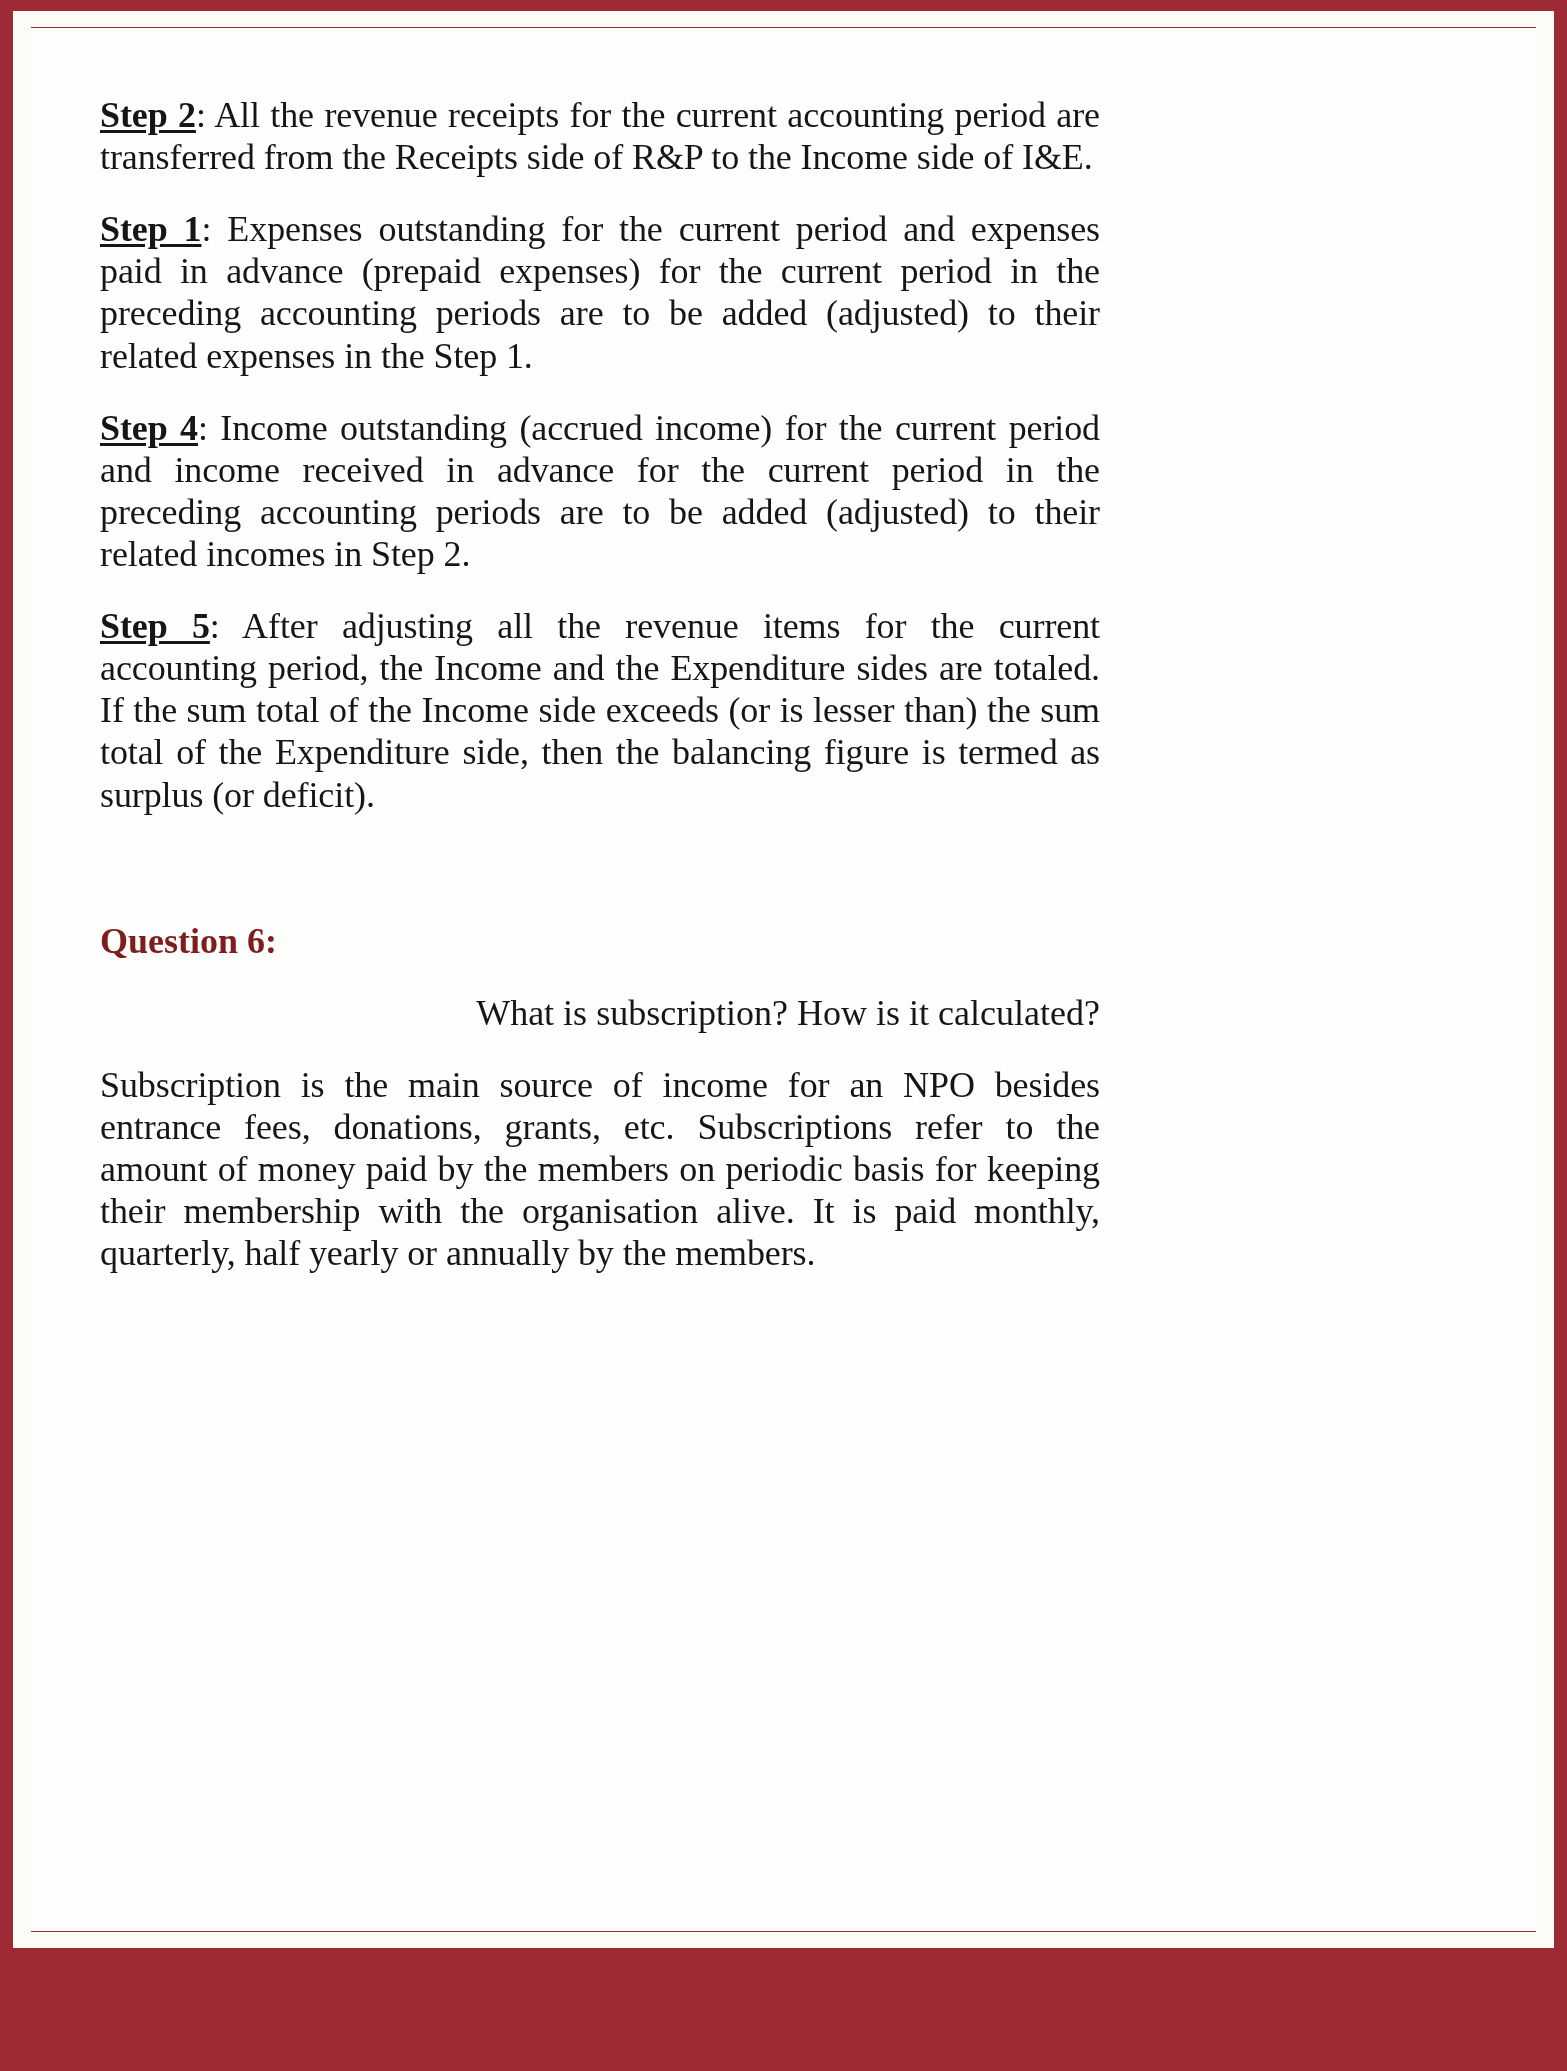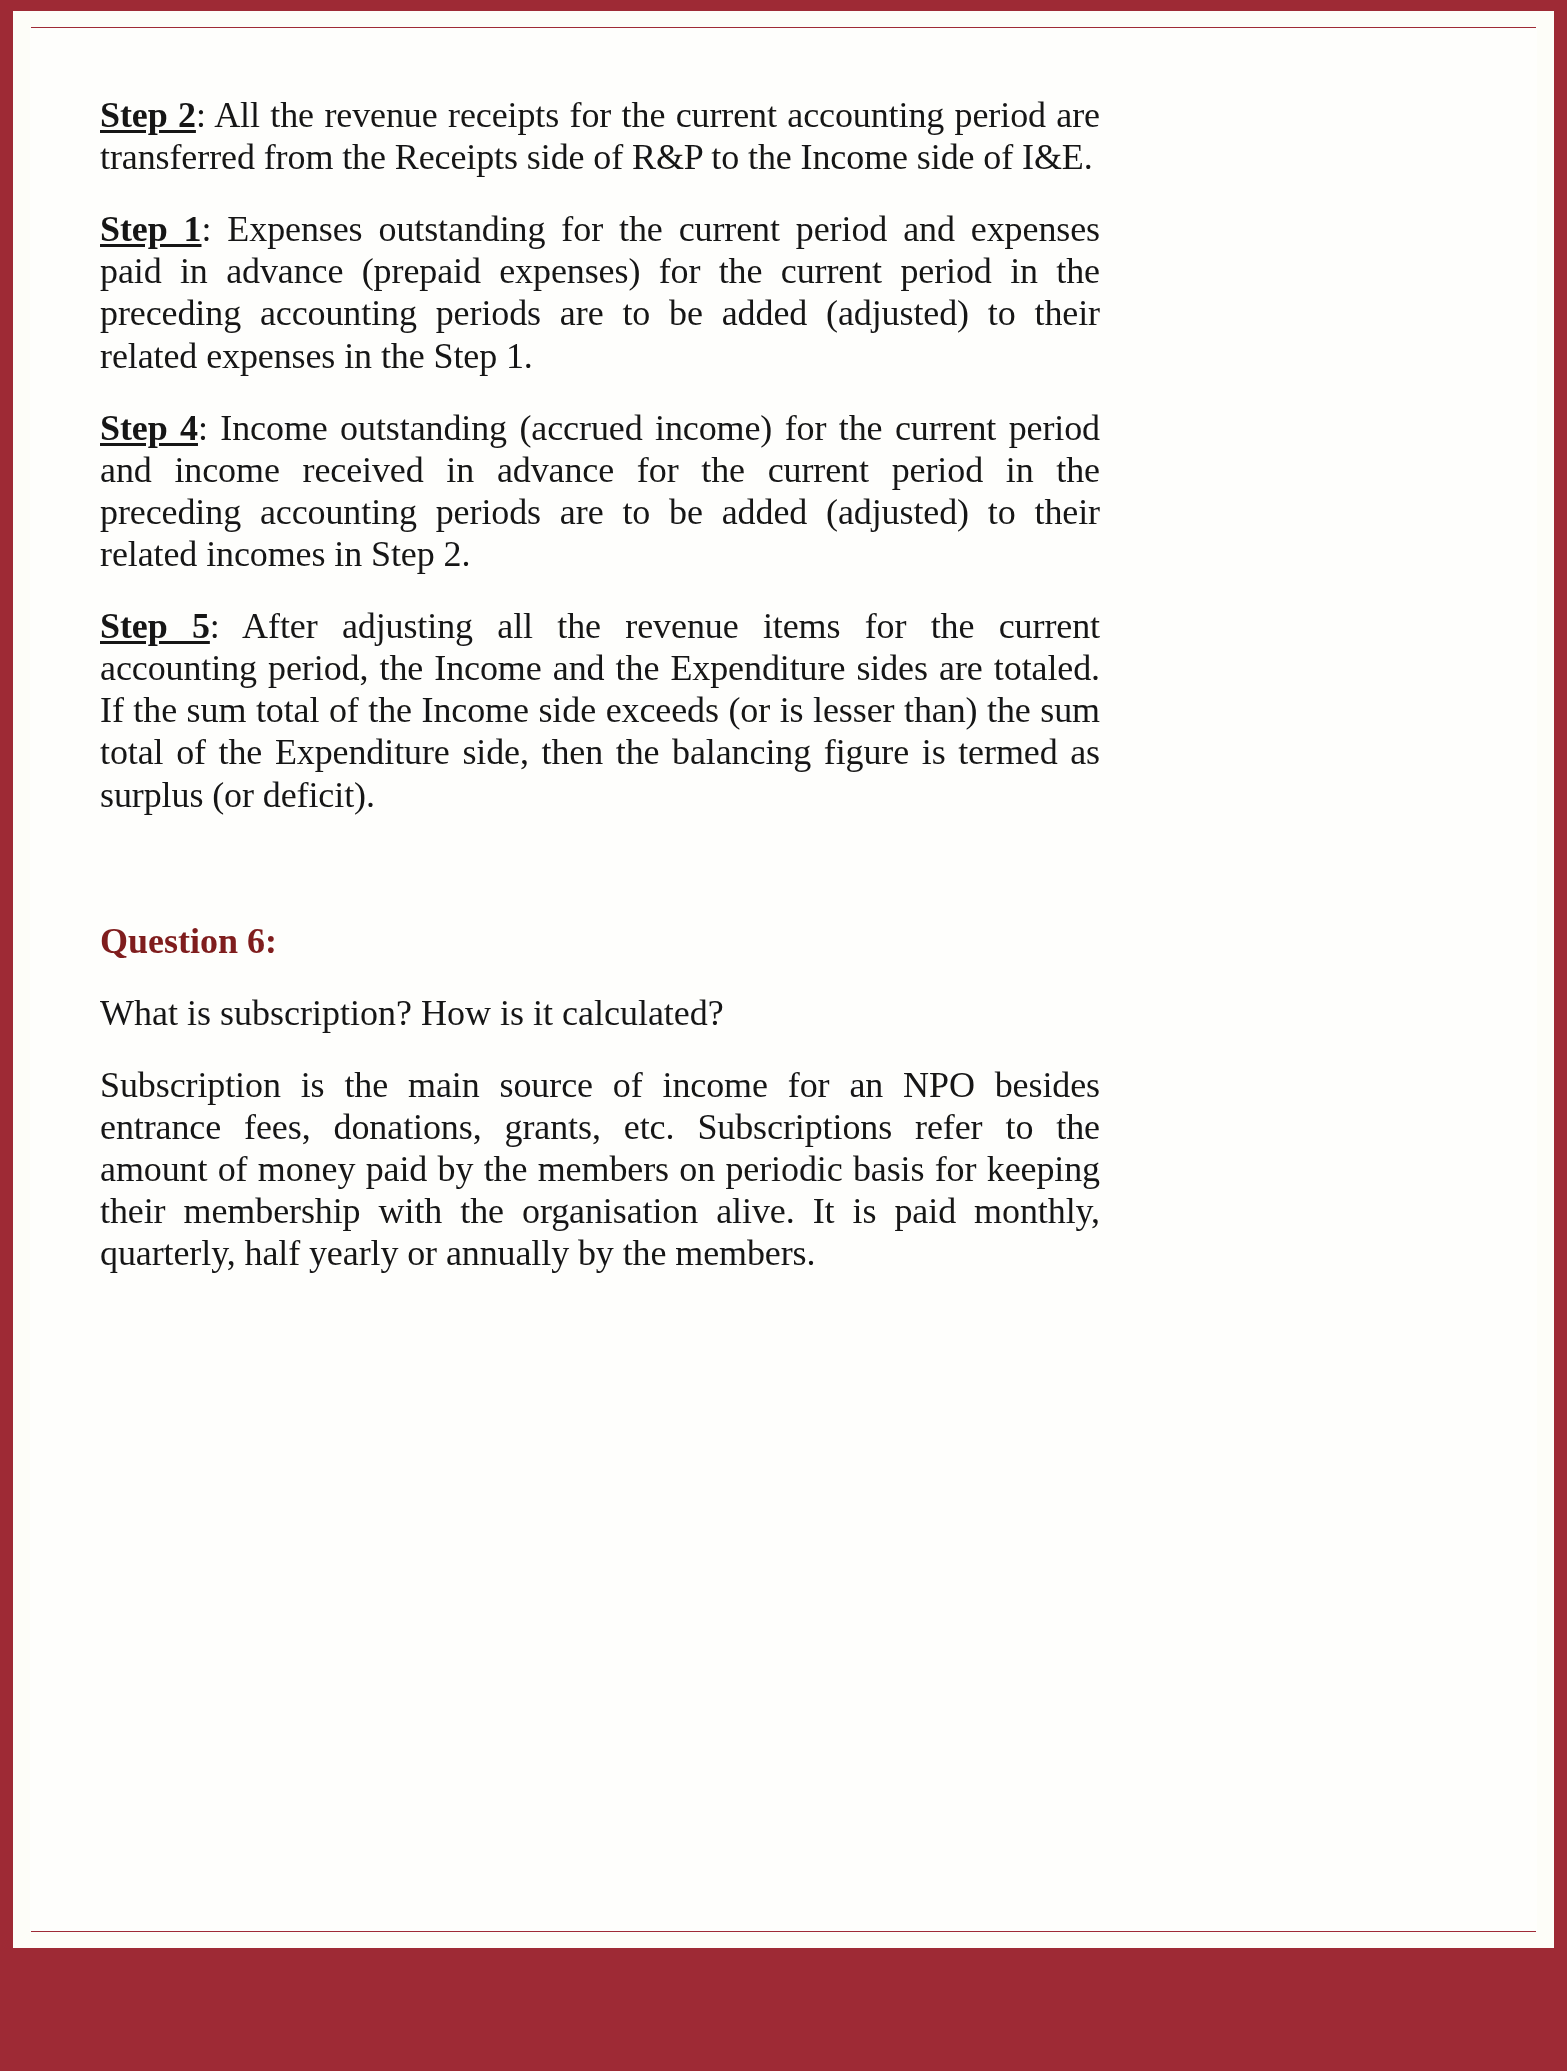--- a/index.html
+++ b/index.html
@@ -89,21 +89,21 @@
     text-align: left;
   }
 
   .spacer-block { height: 74px; }
 
   .q-text {
     margin: 0 0 30px 0;
     font-size: 36px;
     line-height: 1.17;
     color: #161616;
-    text-align: left;
+    text-align: right;
   }
 </style>
 </head>
 <body>
 
 <div class="page-frame">
   <div class="frame-gap">
     <div class="frame-rule"></div>
   </div>
   <div class="sheet">

